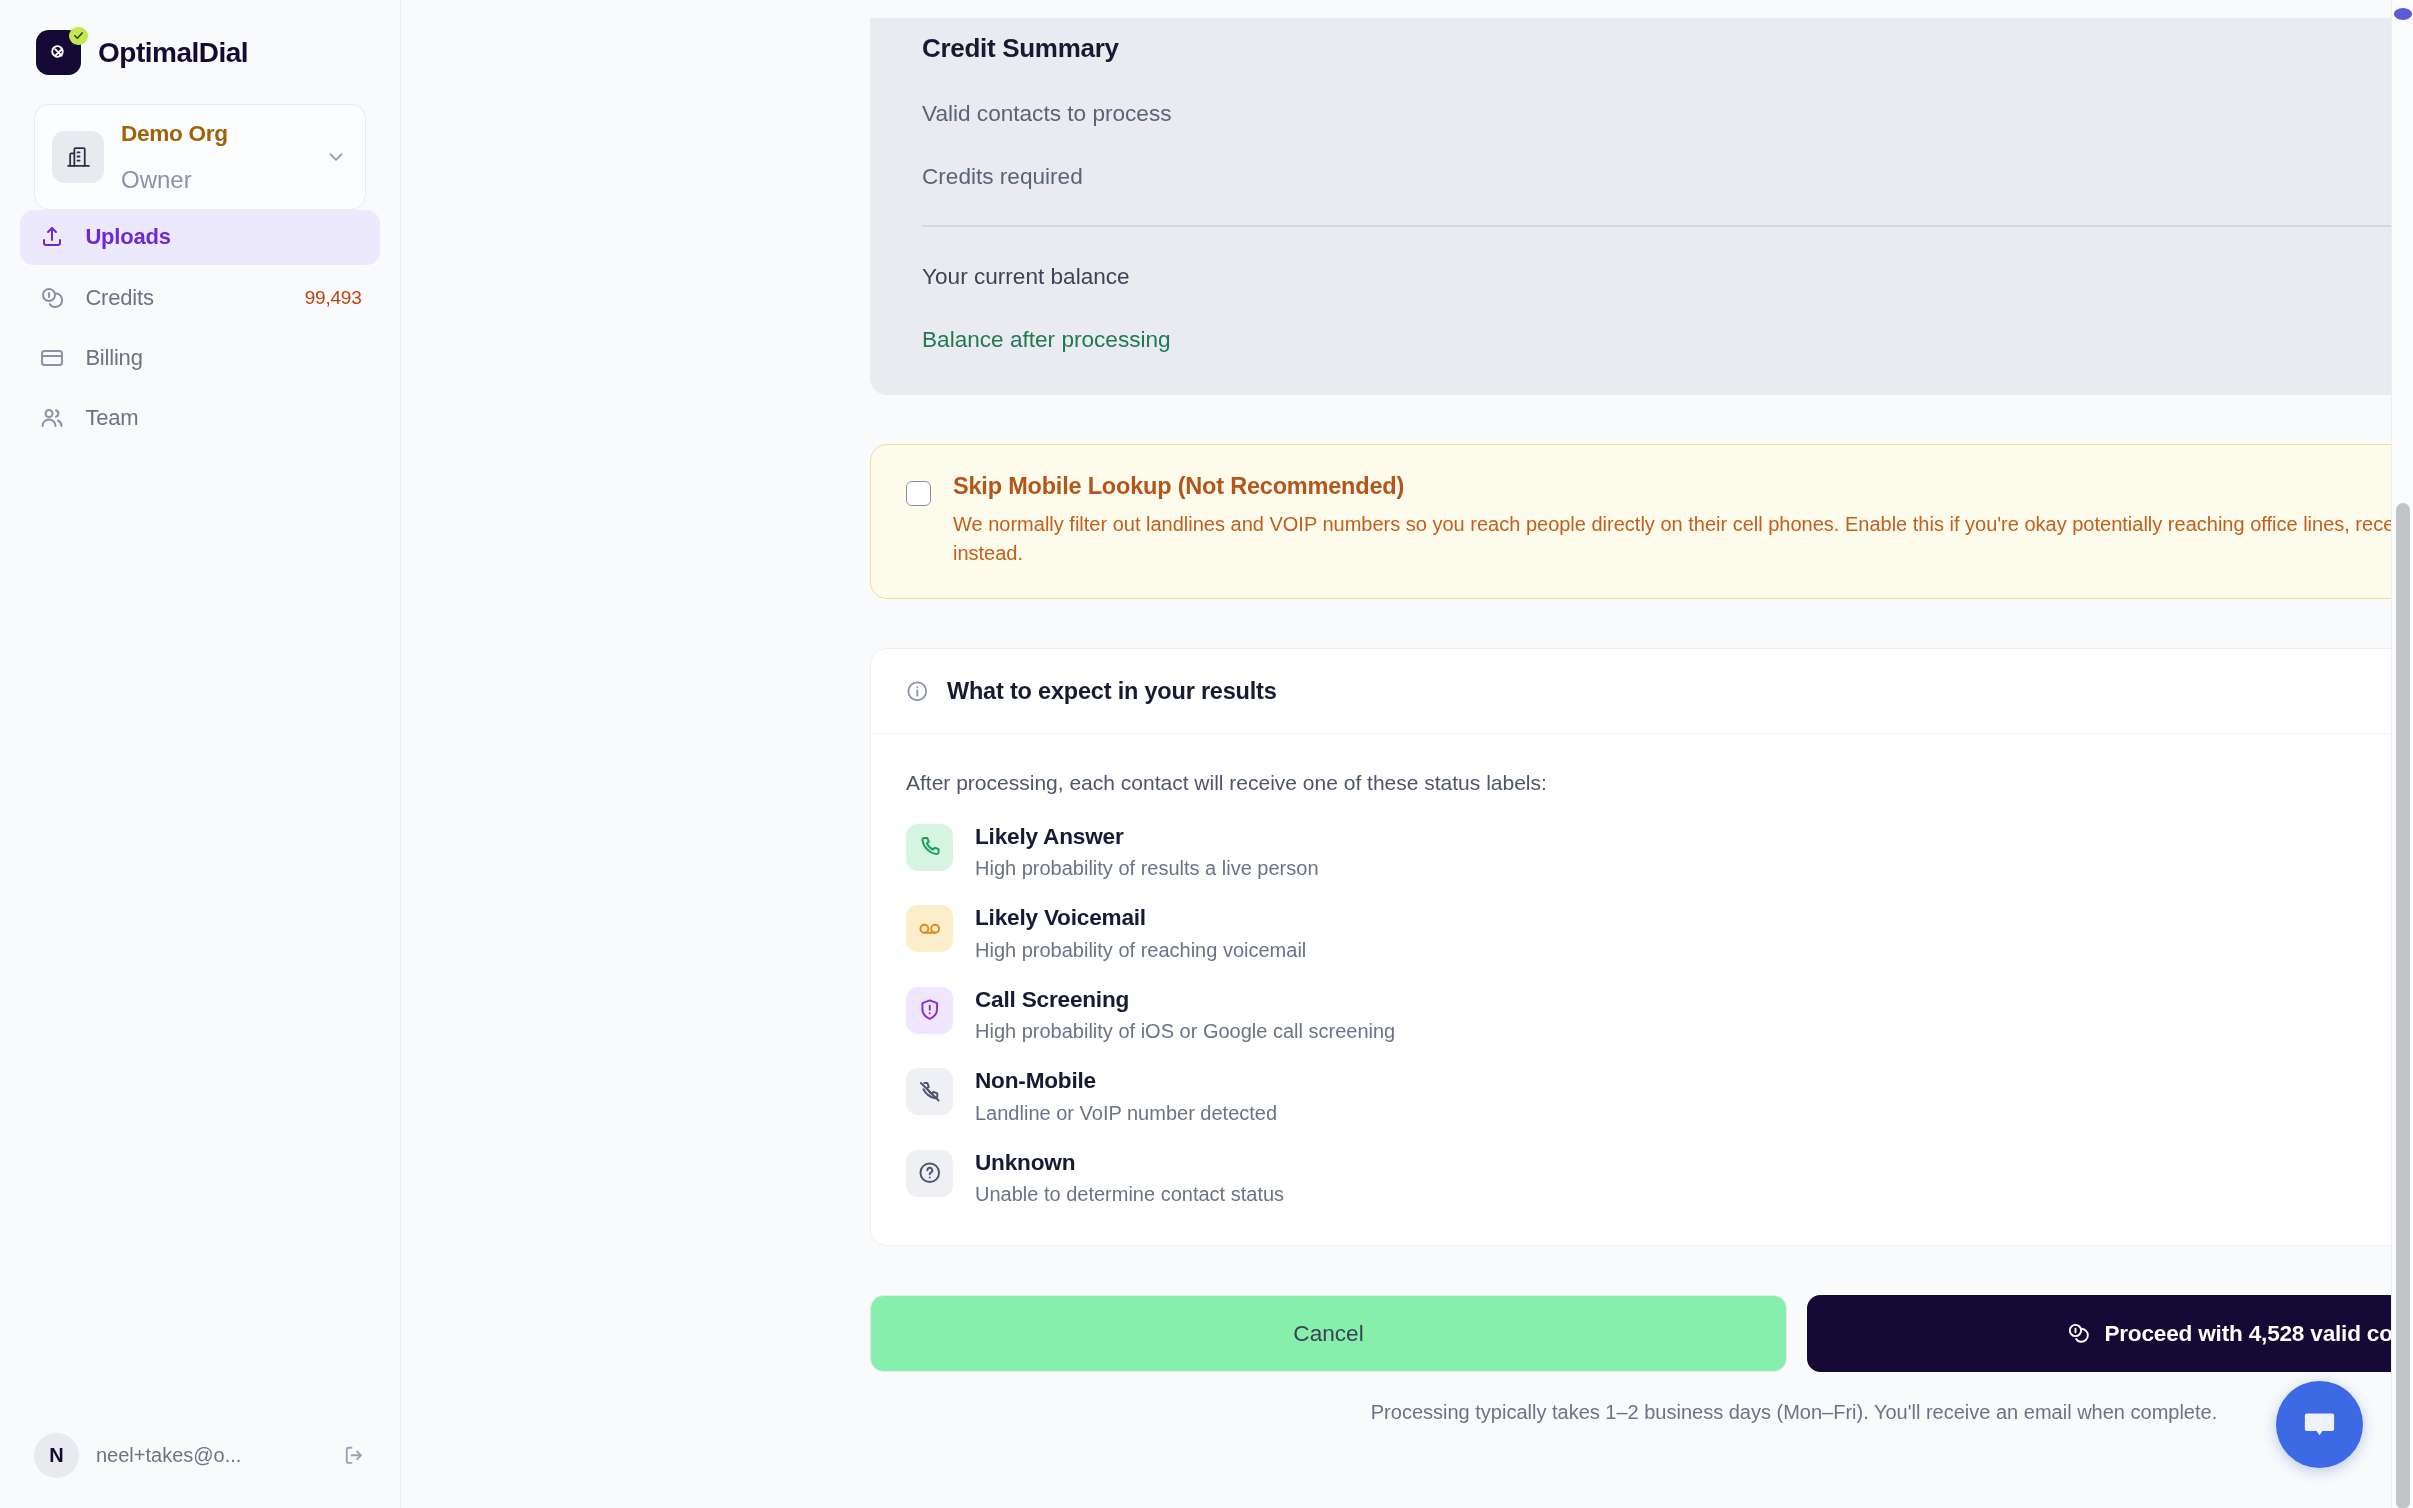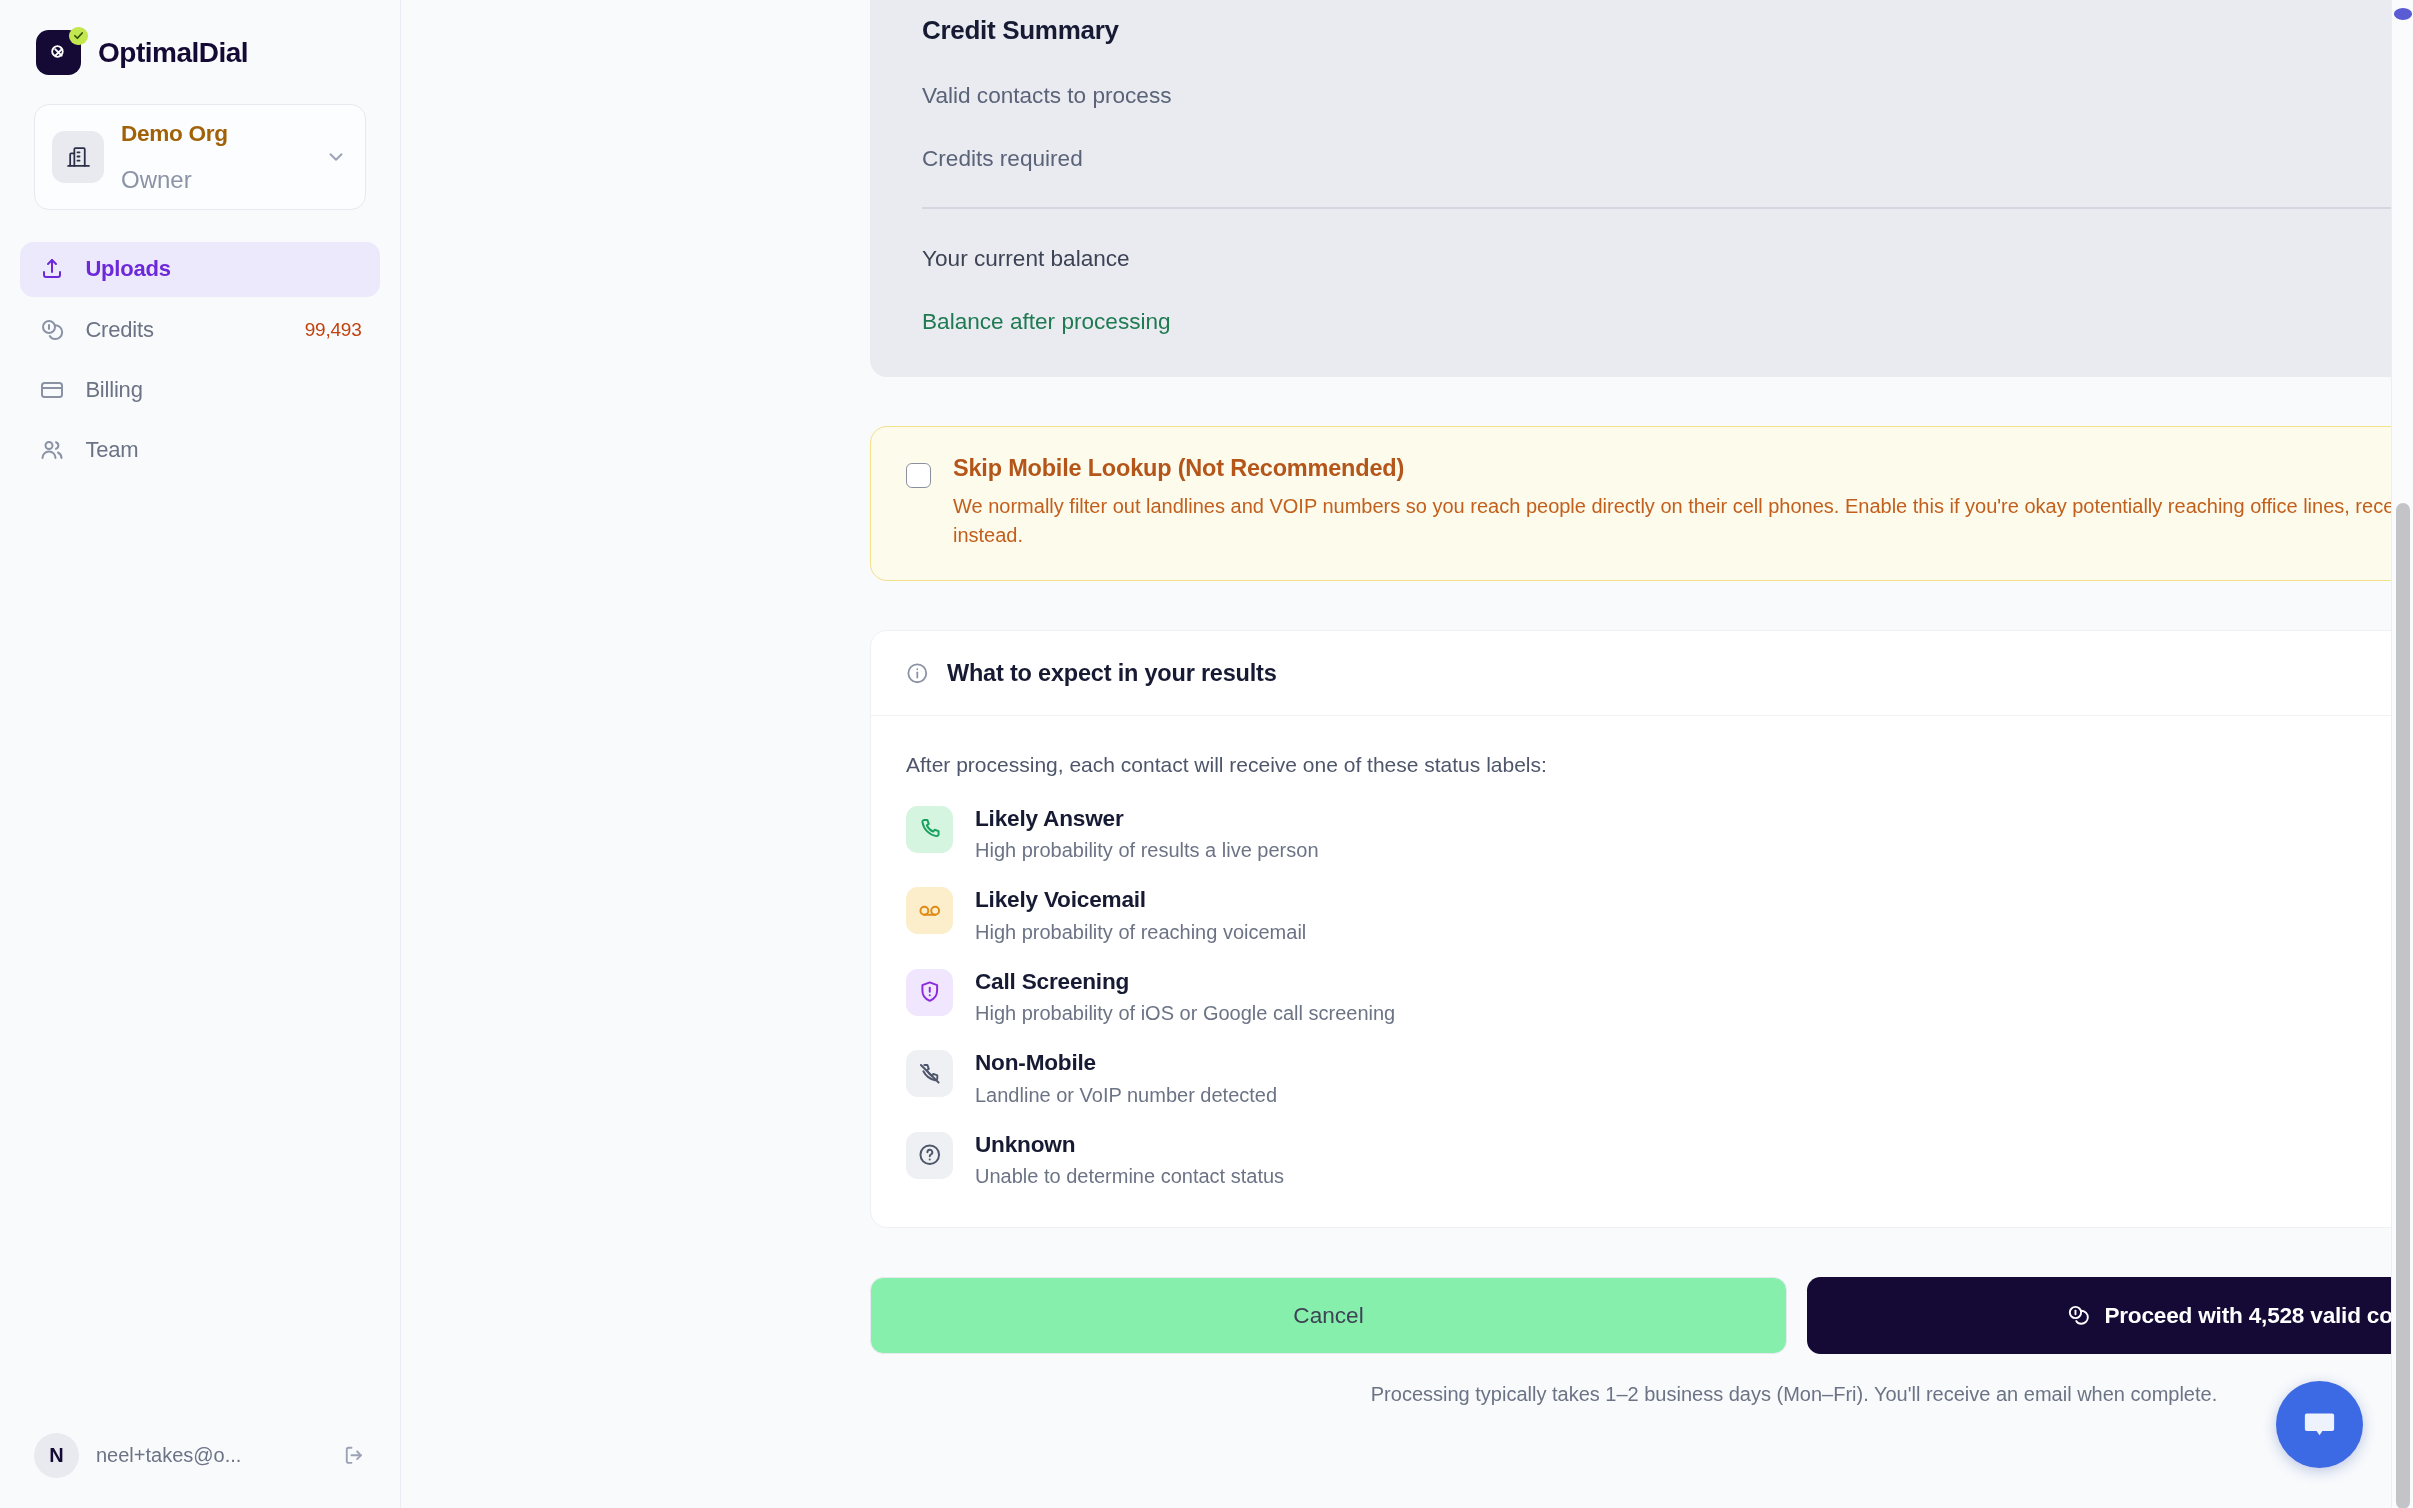--- a/index.html
+++ b/index.html
@@ -44,21 +44,21 @@
   }
   .org-icon {
     width: 52px; height: 52px; border-radius: 12.6px; background: #e8eaef;
     display: flex; align-items: center; justify-content: center; flex: 0 0 52px;
   }
   .org-text { flex: 1; min-width: 0; }
   .org-name { font-size: 22.6px; font-weight: 600; color: #a16207; line-height: 1.2; letter-spacing: -0.3px; }
   .org-role { font-size: 24px; color: #8b93a7; margin-top: 19px; }
   .org-chev { color: #9aa2b4; display: flex; align-items: center; }
 
-  .nav { margin-top: 32px; padding: 0 20px; display: flex; flex-direction: column; gap: 5px; }
+  .nav { padding: 0 20px; display: flex; flex-direction: column; gap: 5px; }
   .nav-item {
     display: flex; align-items: center; gap: 20px;
     padding: 14.2px 18.4px; border-radius: 13.4px;
     cursor: pointer; color: #6b7385; font-size: 22px; font-weight: 500;
     letter-spacing: -0.2px;
   }
   .nav-item .nav-label { flex: 1; }
   .nav-item.active { background: #ece9fd; color: #6d28d9; font-weight: 600; }
   .nav-item.active .nav-ico { color: #6d28d9; }
   .nav-ico { width: 27px; height: 27px; display: flex; align-items: center; justify-content: center; color: #8a92a4; flex: 0 0 27px; }
@@ -74,21 +74,21 @@
     font-size: 20px; font-weight: 700; color: #140a35; flex: 0 0 45px;
   }
   .user-email { font-size: 20px; color: #6b7385; flex: 1; white-space: nowrap; overflow: hidden; }
   .logout { color: #9aa2b4; cursor: pointer; display: flex; align-items: center; }
 
   
   .main {
     flex: 1; height: 1508px; background: #f8fafc;
     position: relative; overflow: hidden;
   }
-  .main-inner { padding: 0 172px 0 469px; }
+  .main-inner { padding: 18px 172px 0 469px; }
   .content { width: 1848px; margin-left: 0; }
 
   
   .summary-card {
     background: #e9ebf1; border-radius: 0 0 17px 17px;
     padding: 0 52px 42px 52px;
     margin-top: 0;
   }
   .summary-title { font-size: 26px; font-weight: 700; color: #161a33; padding-top: 15px; letter-spacing: -0.3px; }
   .sum-row { display: flex; justify-content: space-between; align-items: center; margin-top: 37px; }

